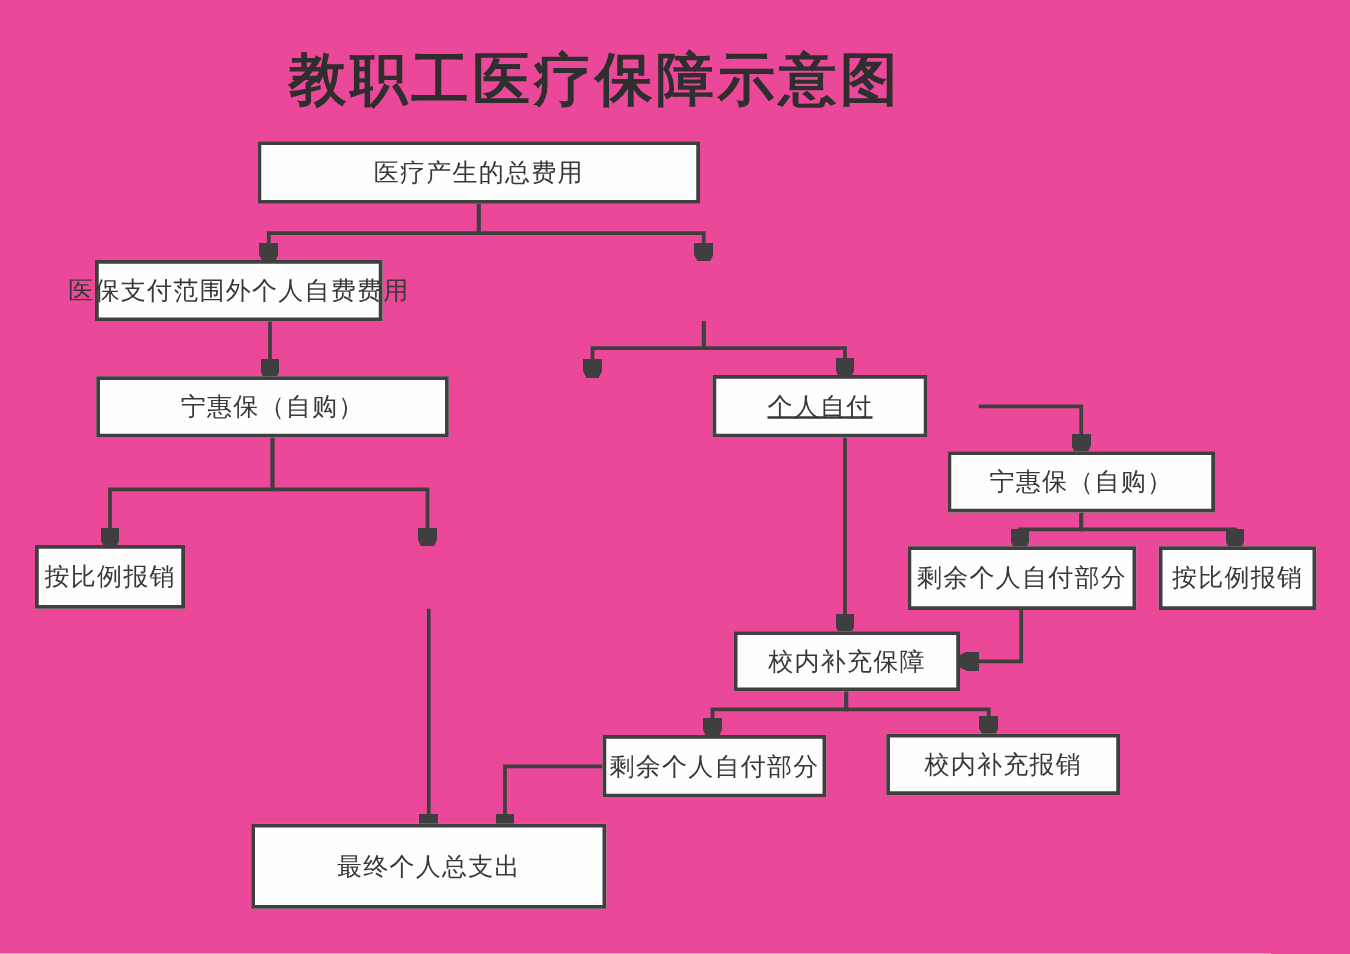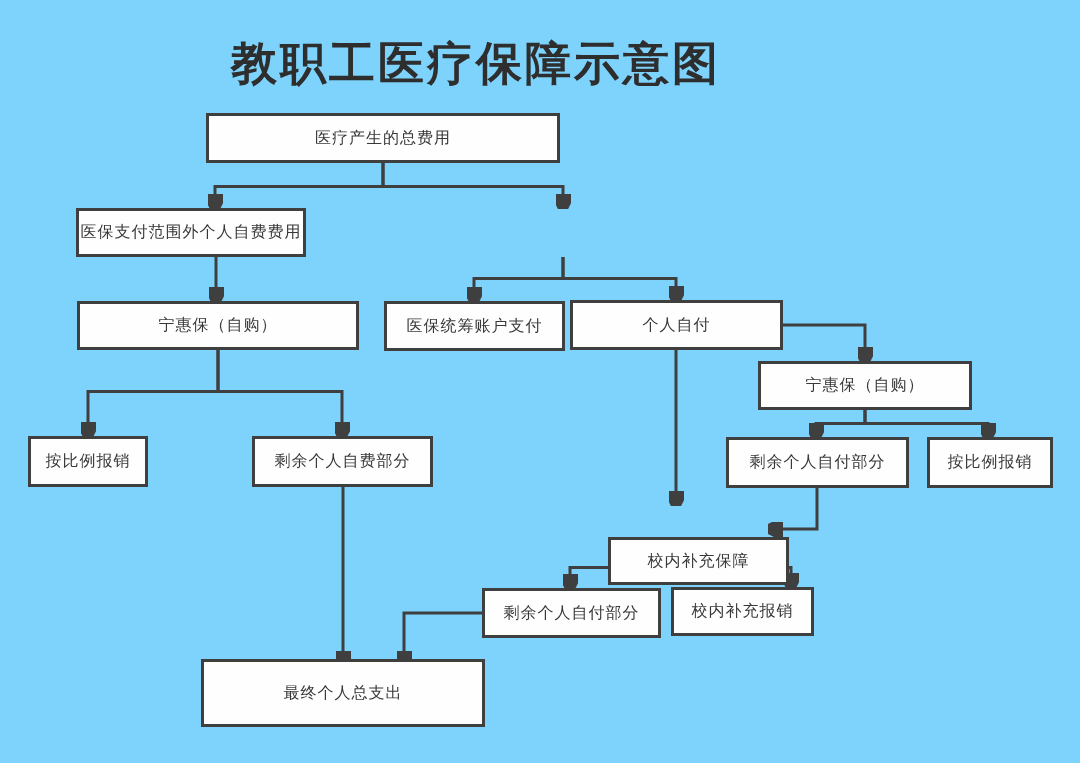--- a/index.html
+++ b/index.html
@@ -3,21 +3,21 @@
 <meta charset="utf-8">
 <style>
   * { margin: 0; padding: 0; box-sizing: border-box; }
   html, body { background: #ffffff; }
   body { font-family: "Liberation Sans", "DejaVu Sans", sans-serif; }
 
   .canvas {
     position: relative;
     width: 1080px;
     height: 763px;
-    background: #7dd3fc;
+    background: #ec4899;
     overflow: hidden;
   }
 
   .title {
     position: absolute;
     left: 0;
     top: 33px;
     width: 952px;            
     text-align: center;
     font-size: 46px;
@@ -41,41 +41,41 @@
   }
 
   .node {
     position: absolute;
     display: flex;
     align-items: center;
     justify-content: center;
     background: #fefefe;
     border: 3px solid #3f3f3f;
     color: #383838;
-    font-size: 16px;
+    font-size: 20px;
     letter-spacing: 1px;
     text-align: center;
     white-space: nowrap;
   }
 
   
   .n-total-cost      { left: 206px; top: 113px; width: 354px; height: 50px; }
   .n-out-of-scope    { left:  76px; top: 208px; width: 230px; height: 49px; }
   .n-in-scope        { left: 438px; top: 208px; width: 250px; height: 49px; }
   .n-nhb-left        { left:  77px; top: 301px; width: 282px; height: 49px; }
   .n-pooled          { left: 384px; top: 301px; width: 181px; height: 50px; }
-  .n-self-pay        { left: 570px; top: 300px; width: 213px; height: 50px; }
+  .n-self-pay        { left: 570px; top: 300px; width: 172px; height: 50px; text-decoration: underline; }
   .n-nhb-right       { left: 758px; top: 361px; width: 214px; height: 49px; }
   .n-remain-pay-r    { left: 726px; top: 437px; width: 183px; height: 51px; }
   .n-prop-right      { left: 927px; top: 437px; width: 126px; height: 51px; }
   .n-prop-left       { left:  28px; top: 436px; width: 120px; height: 51px; }
   .n-remain-fee      { left: 252px; top: 436px; width: 181px; height: 51px; }
-  .n-campus-supp     { left: 608px; top: 505px; width: 181px; height: 48px; margin-top: 32px; }
+  .n-campus-supp     { left: 587px; top: 505px; width: 181px; height: 48px; }
   .n-remain-pay-b    { left: 482px; top: 588px; width: 179px; height: 50px; }
-  .n-campus-reimb    { left: 671px; top: 587px; width: 143px; height: 49px; }
+  .n-campus-reimb    { left: 709px; top: 587px; width: 187px; height: 49px; }
   .n-final-total     { left: 201px; top: 659px; width: 284px; height: 68px; }
 </style>
 </head>
 <body>
 
 <div class="canvas">
 
   <div class="title">教职工医疗保障示意图</div>
 
   <svg class="connectors" width="1080" height="763" viewBox="0 0 1080 763" xmlns="http://www.w3.org/2000/svg">
@@ -102,33 +102,31 @@
     <path d="M482 613 L404 613 L404 664" marker-end="url(#arr)"></path>
   </svg>
 
   <div class="node n-total-cost">医疗产生的总费用</div>
 
   <div class="node n-out-of-scope">医保支付范围外个人自费费用</div>
 
 
   <div class="node n-nhb-left">宁惠保（自购）</div>
 
-  <div class="node n-pooled">医保统筹账户支付</div>
 
   <div class="node n-self-pay">个人自付</div>
 
   <div class="node n-nhb-right">宁惠保（自购）</div>
 
   <div class="node n-remain-pay-r">剩余个人自付部分</div>
 
   <div class="node n-prop-right">按比例报销</div>
 
   <div class="node n-prop-left">按比例报销</div>
 
-  <div class="node n-remain-fee">剩余个人自费部分</div>
 
   <div class="node n-campus-supp">校内补充保障</div>
 
   <div class="node n-remain-pay-b">剩余个人自付部分</div>
 
   <div class="node n-campus-reimb">校内补充报销</div>
 
   <div class="node n-final-total">最终个人总支出</div>
 
 </div>

